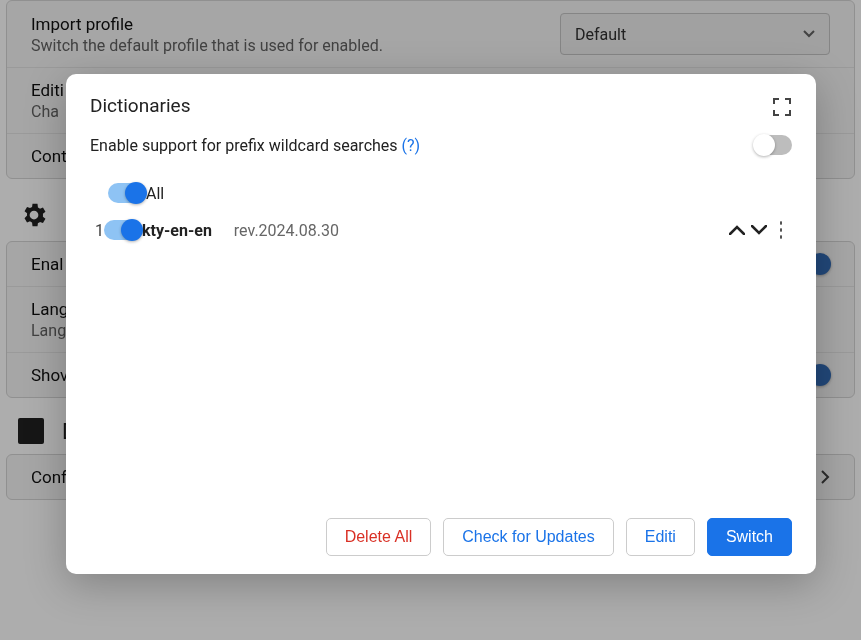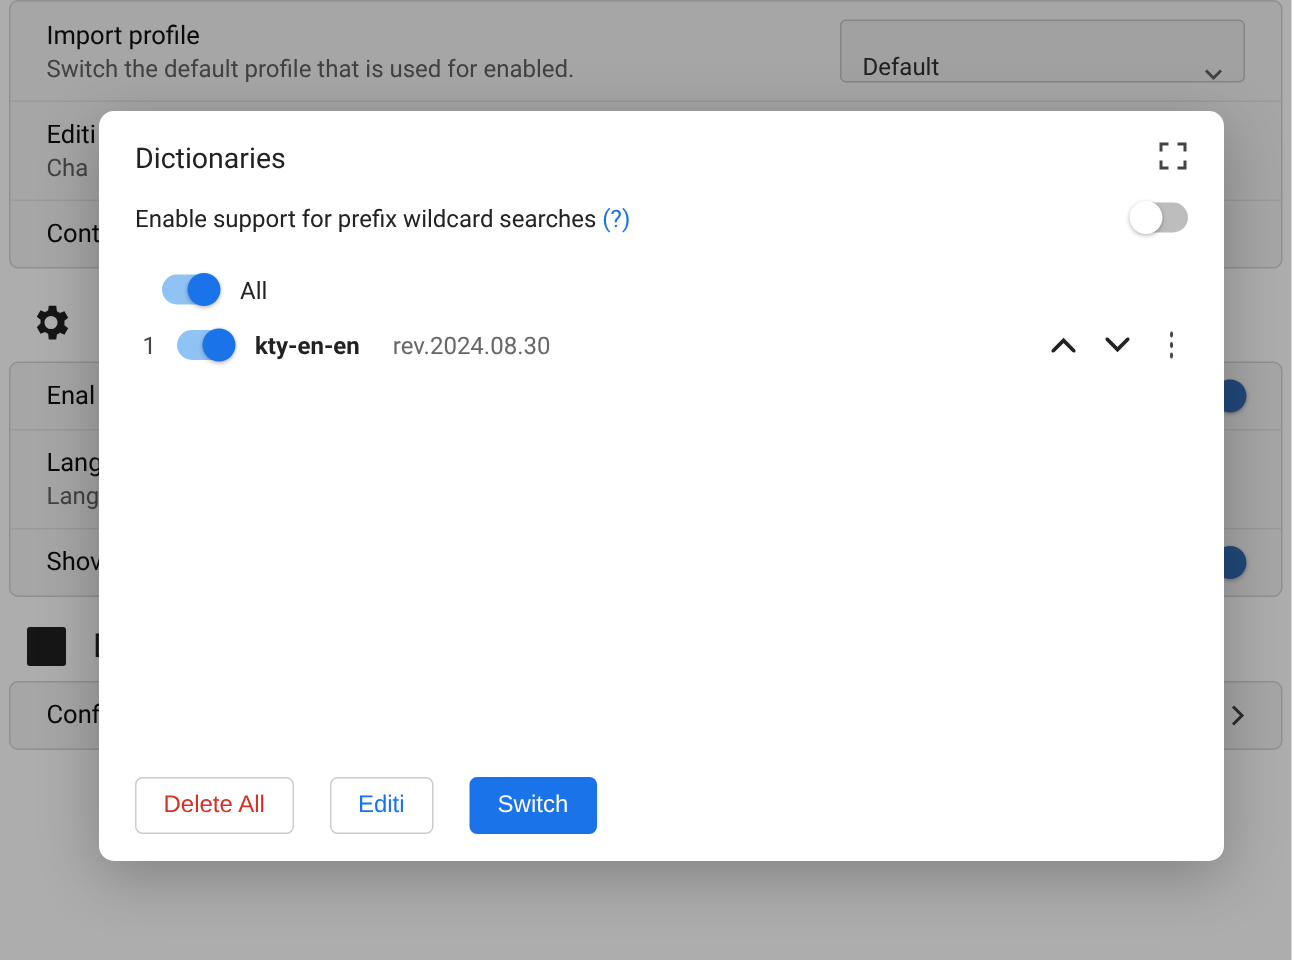--- a/index.html
+++ b/index.html
@@ -4,43 +4,43 @@
 <style>
 html,body{margin:0;padding:0;width:861px;height:640px;overflow:hidden;font-family:Roboto,Arial,sans-serif;font-size:16px;color:#222;background:#fff}
 .bg{filter:grayscale(35%) brightness(.96)}
 .overlay{position:absolute;inset:0;background:rgba(0,0,0,.32)}
 .card{background:#fff;border:1px solid #ddd;border-radius:6px;margin:0 6px 14px 6px}
 .row{display:flex;align-items:center;padding:12px 24px;border-bottom:1px solid #eee}
 .row:last-child{border-bottom:none}
 .grow{flex:1}
 .title{font-size:17px;color:#111}
 .sub{font-size:16px;color:#666;margin-top:2px}
-.dd{width:240px;height:40px;border:1px solid #ccc;border-radius:4px;background:#f7f7f7;display:flex;align-items:flex-end;padding:0 14px;justify-content:space-between;color:#333}
+.dd{width:240px;height:40px;border:1px solid #ccc;border-radius:4px;background:#f7f7f7;display:flex;align-items:center;padding:0 14px;justify-content:space-between;color:#333}
 .section{display:flex;align-items:center;gap:18px;margin:20px 0 10px 18px;font-size:22px;color:#222}
 .gear{width:32px;height:32px;display:flex;align-items:center;justify-content:center}
 .book{width:26px;height:26px;background:#222;border-radius:2px}
 .toggle{width:38px;height:20px;border-radius:11px;background:#bdbdbd;position:relative;flex:0 0 auto}
 .toggle::after{content:'';position:absolute;width:22px;height:22px;border-radius:50%;background:#fff;top:-1px;left:-1px;box-shadow:0 1px 3px rgba(0,0,0,.3)}
 .toggle.on{background:#8ec3f4}
 .toggle.on::after{left:auto;right:-1px;background:#1a73e8}
 .modal{position:absolute;left:66px;top:74px;width:750px;height:500px;background:#fff;border-radius:10px;box-shadow:0 10px 40px rgba(0,0,0,.25);display:flex;flex-direction:column}
 .m-body{flex:1;padding:20px 24px 0 24px;overflow:auto}
-.m-head{display:flex;align-items:flex-start;margin-bottom:18px}
+.m-head{display:flex;align-items:flex-end;margin-bottom:18px}
 .m-head h2{margin:0;font-size:19px;font-weight:400}
 .expand{width:20px;height:20px;cursor:pointer}
 .pref-row{display:flex;align-items:flex-end;margin-bottom:20px}
 .help{color:#1a73e8;cursor:pointer;margin-left:4px}
 .list{padding-left:2px}
-.li{display:flex;align-items:center;gap:14px;padding:8px 0}
+.li{display:flex;align-items:center;padding:8px 0}
 .idx{width:12px;text-align:right;color:#444}
 .nm{font-weight:700}
 .rev{color:#666;margin-left:18px}
 .chv{width:22px;height:22px;cursor:pointer;display:flex;align-items:center;justify-content:center}
 .kebab{width:4px;height:4px;background:#444;border-radius:50%;box-shadow:0 -7px 0 #444,0 7px 0 #444;margin:0 10px}
-.m-foot{display:flex;justify-content:flex-start;gap:24px;padding:16px 24px 18px 24px}
+.m-foot{display:flex;justify-content:flex-end;gap:12px;padding:16px 24px 18px 24px}
 .btn{height:38px;padding:0 18px;border:1px solid #ccc;background:#fff;border-radius:5px;font-size:16px;font-weight:500;cursor:pointer;color:#1a73e8}
 .btn.danger{color:#d93025}
 .btn.primary{background:#1a73e8;color:#fff;border-color:#1a73e8}
 svg{display:block}
 </style>
 </head>
 <body>
 
 <div class="bg">
   <div class="card">
@@ -153,16 +153,17 @@
         </span>
         <span class="chv">
             <span class="kebab"></span>
           </span>
       </div>
     </div>
   </div>
 
   <div class="m-foot">
     <button class="btn danger">Delete All</button>
+    <button class="btn">Check for Updates</button>
     <button class="btn">Editi</button>
     <button class="btn primary">Switch</button>
   </div>
 </div>
 
 </body></html>

